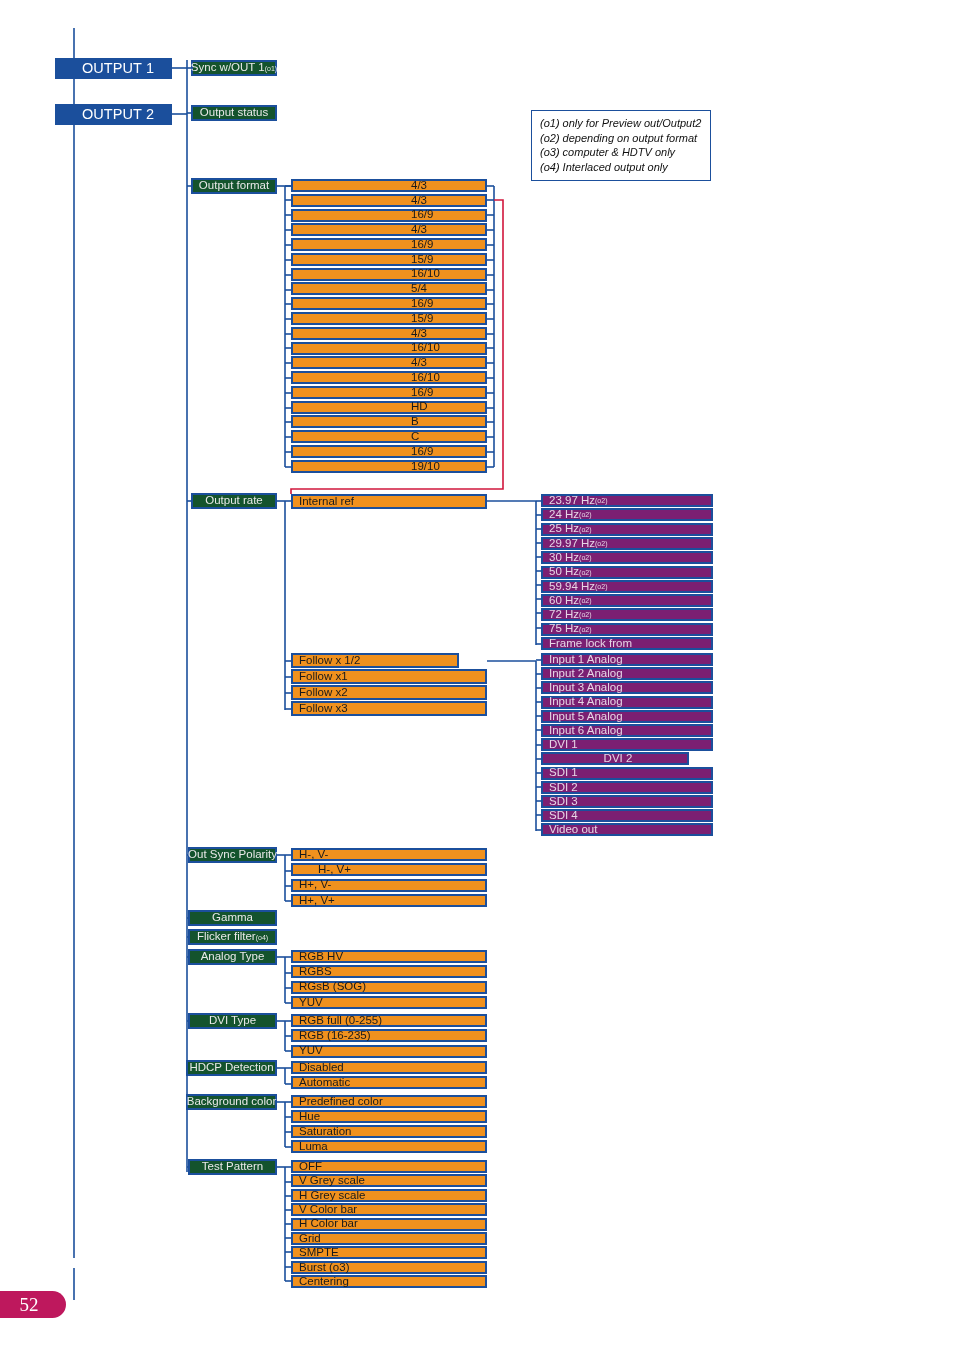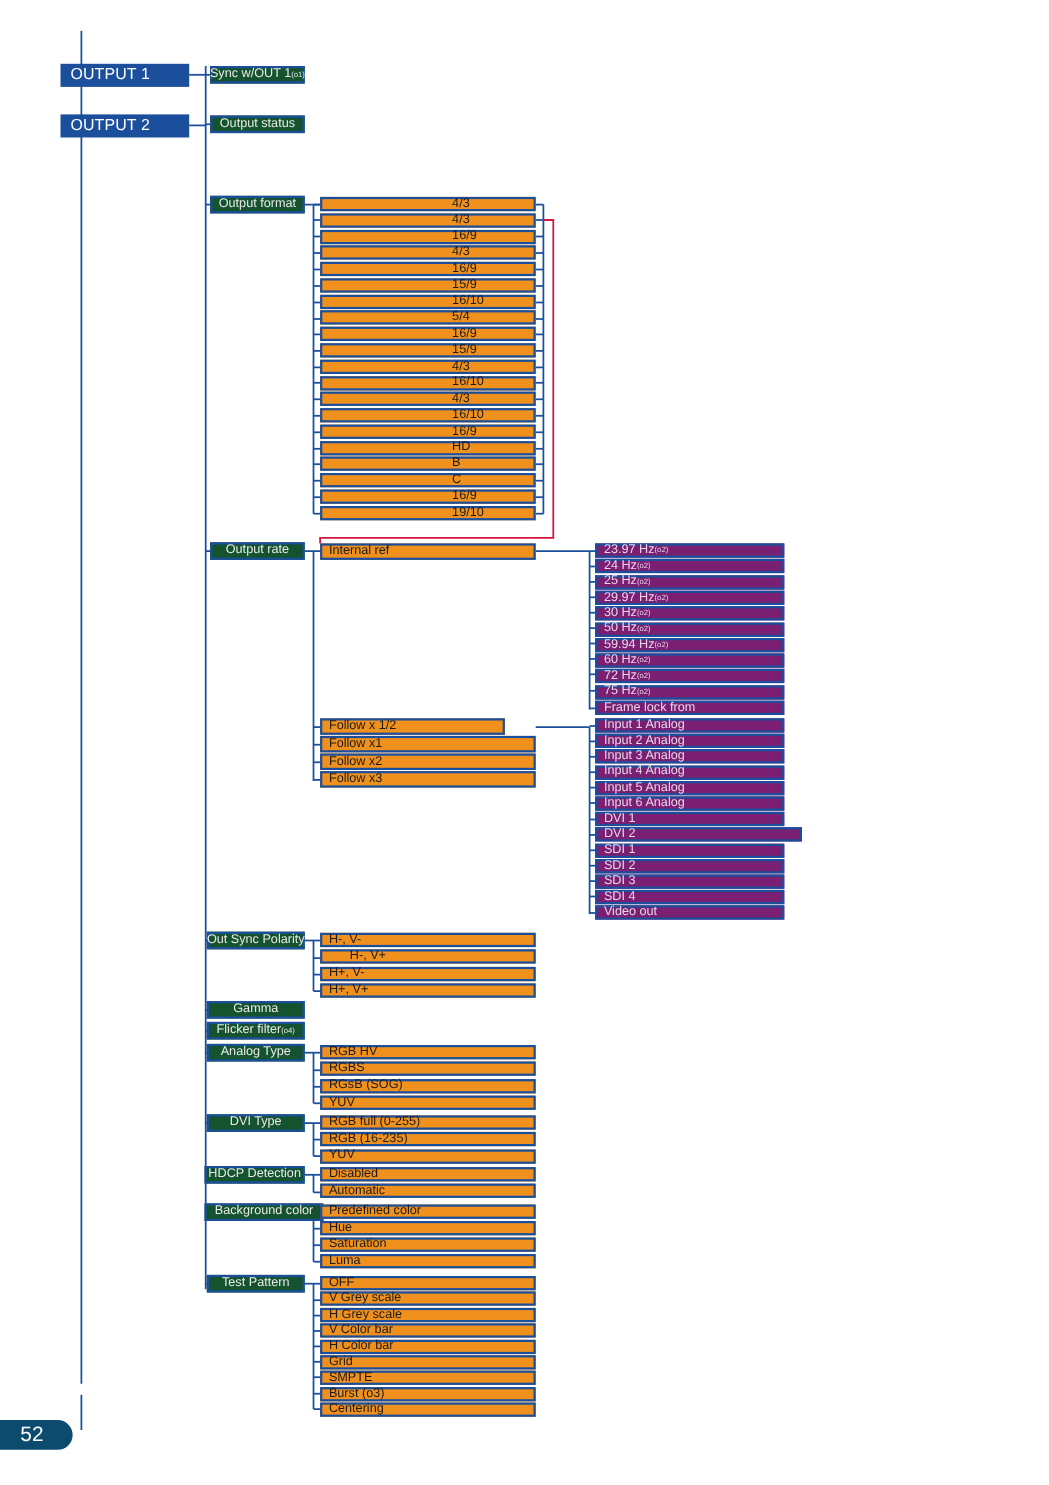--- a/index.html
+++ b/index.html
@@ -14,21 +14,21 @@
   
   .node{
     position:absolute;box-sizing:border-box;
     border:2px solid #1b4f9c;
     font-size:11.5px;line-height:1;
     display:flex;align-items:center;
     white-space:nowrap;
   }
   .node.root{
     background:#1b4f9c;color:#ffffff;border:none;
-    font-size:14.5px;padding-left:9px;letter-spacing:.1px;
+    font-size:14.5px;padding-left:9px;letter-spacing:.1px;justify-content:center;
   }
   .node.menu{
     background:#14532d;color:#e9e9e9;
     justify-content:center;font-size:11.5px;
   }
   .node.opt{
     background:#f0911e;color:#1a1a1a;
     padding-left:6px;font-size:11.5px;
   }
   .node.opt .ratio{position:absolute;left:118px;}
@@ -45,24 +45,24 @@
     padding:5px 8px 6px 8px;
   }
   .legend div{
     font-style:italic;font-size:11px;color:#111;
     line-height:14.5px;white-space:nowrap;
   }
 
   
   .pagenum{
     position:absolute;left:0;top:1291px;width:66px;height:27px;
-    background:#0c4a6e;border-radius:0 14px 14px 0;
+    background:#be185d;border-radius:0 14px 14px 0;
     color:#fff;font-size:19px;
     display:flex;align-items:center;justify-content:center;
-    padding-right:8px;box-sizing:border-box;
+    padding-right:8px;box-sizing:border-box;font-family:Liberation Serif, serif;
   }
 </style>
 </head>
 <body>
 
 <div class="canvas">
 
   <svg class="wires" viewBox="0 0 954 1350" xmlns="http://www.w3.org/2000/svg">
     <g stroke="#1b4f9c" stroke-width="1.6" fill="none">
 
@@ -214,20 +214,26 @@
     </g>
   </svg>
 
   <div class="node root" style="left:55px;top:58px;width:117px;height:21px;">
     <span>OUTPUT 1</span>
   </div>
   <div class="node root" style="left:55px;top:104px;width:117px;height:21px;">
     <span>OUTPUT 2</span>
   </div>
 
+  <div class="legend" style="left:531px;top:110px;width:180px;">
+    <div>(o1) only for Preview out/Output2</div>
+    <div>(o2) depending on output format</div>
+    <div>(o3) computer &amp; HDTV only</div>
+    <div>(o4) Interlaced output only</div>
+  </div>
 
   <div class="node menu" style="left:191px;top:60px;width:86px;height:16px;">
     <span>Sync w/OUT 1</span>
       <sup>(o1)</sup>
   </div>
   <div class="node menu" style="left:191px;top:105px;width:86px;height:16px;">
     <span>Output status</span>
   </div>
   <div class="node menu" style="left:191px;top:178px;width:86px;height:16px;">
     <span>Output format</span>
@@ -247,21 +253,21 @@
   </div>
   <div class="node menu" style="left:188px;top:949px;width:89px;height:16px;">
     <span>Analog Type</span>
   </div>
   <div class="node menu" style="left:188px;top:1013px;width:89px;height:16px;">
     <span>DVI Type</span>
   </div>
   <div class="node menu" style="left:186px;top:1060px;width:91px;height:16px;">
     <span>HDCP Detection</span>
   </div>
-  <div class="node menu" style="left:186px;top:1094px;width:108px;height:16px;">
+  <div class="node menu" style="left:186px;top:1094px;width:91px;height:16px;">
     <span>Background color</span>
   </div>
   <div class="node menu" style="left:188px;top:1159px;width:89px;height:16px;">
     <span>Test Pattern</span>
   </div>
 
   <div id="list-output-format">
       <div class="node opt" style="left: 291px; top: 179px; width: 196px; height: 13px;">
         <span></span>
         <span class="ratio">4/3</span>
@@ -423,21 +429,21 @@
       </div>
       <div class="node rate" style="left: 541px; top: 709.8px; width: 172px; height: 13px;">
         <span>Input 5 Analog</span>
       </div>
       <div class="node rate" style="left: 541px; top: 724px; width: 172px; height: 13px;">
         <span>Input 6 Analog</span>
       </div>
       <div class="node rate" style="left: 541px; top: 738.2px; width: 172px; height: 13px;">
         <span>DVI 1</span>
       </div>
-      <div class="node rate" style="left: 541px; top: 752.4px; width: 188px; height: 13px;">
+      <div class="node rate" style="left: 541px; top: 752.4px; width: 148px; height: 13px; justify-content: center;">
         <span>DVI 2</span>
       </div>
       <div class="node rate" style="left: 541px; top: 766.6px; width: 172px; height: 13px;">
         <span>SDI 1</span>
       </div>
       <div class="node rate" style="left: 541px; top: 780.8px; width: 172px; height: 13px;">
         <span>SDI 2</span>
       </div>
       <div class="node rate" style="left: 541px; top: 795px; width: 172px; height: 13px;">
         <span>SDI 3</span>

